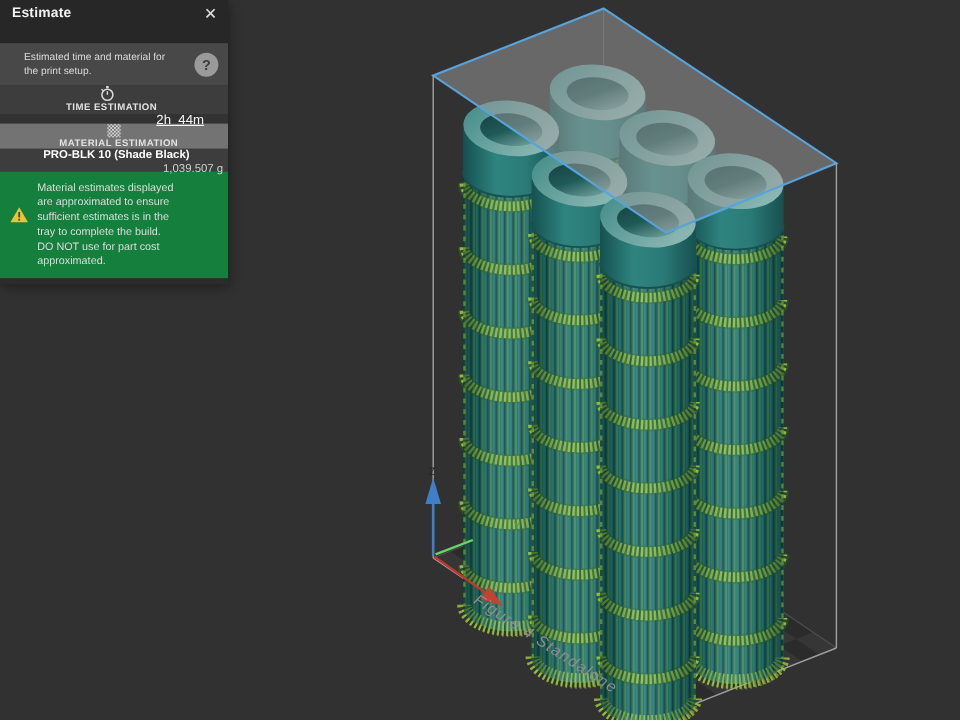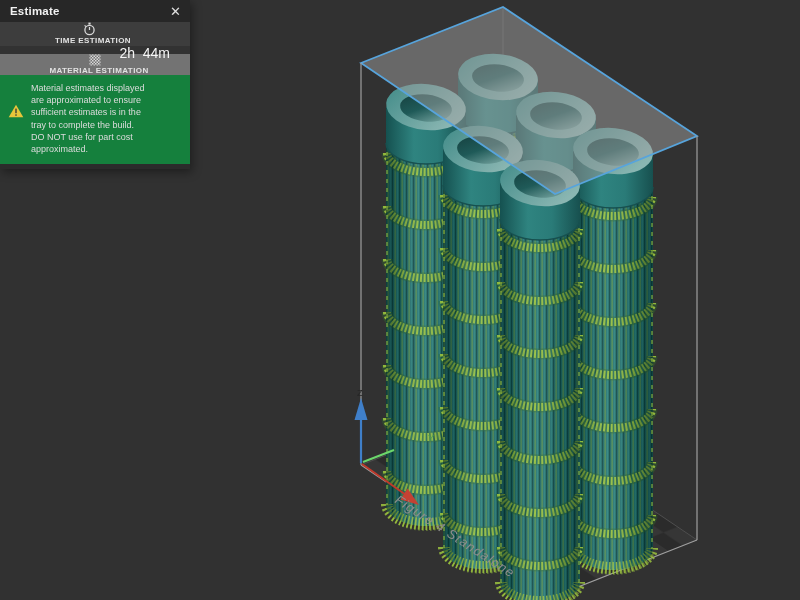--- a/index.html
+++ b/index.html
@@ -4,32 +4,32 @@
 <style>
   html,body{margin:0;padding:0;background:#202020;}
   .stage{position:relative;width:800px;height:600px;overflow:hidden;background:#313131;
          font-family:"Liberation Sans",sans-serif;}
   .stage svg text{font-family:"Liberation Sans",sans-serif;}
 
   
   .panel{position:absolute;left:0;top:0;width:190px;z-index:5;color:#ddd;
          box-shadow:2px 3px 9px rgba(0,0,0,.4);}
   .p-header{height:22px;background:#272727;display:flex;align-items:center;
-            justify-content:space-between;padding:0 9px 0 10px;}
+            justify-content:space-between;padding:0 9px 14px 10px;}
   .p-title{font-size:11.5px;font-weight:bold;color:#f2f2f2;letter-spacing:.2px;}
   .p-close{color:#e0e0e0;font-size:13px;line-height:13px;cursor:pointer;}
   .p-desc{background:#484848;padding:6px 8px 6px 20px;display:flex;align-items:center;gap:5px;}
   .desc-text{font-size:8.5px;line-height:11.5px;color:#dcdcdc;flex:1;}
   .help{flex:0 0 auto;width:20px;height:20px;border-radius:50%;background:#9a9a9a;color:#3a3a3a;
         font-weight:bold;font-size:12px;display:flex;align-items:center;justify-content:center;cursor:pointer;}
   .p-row{display:flex;align-items:center;flex-direction:column;}
   .time-row{background:#3d3d3d;height:24px;padding:0 20px 0 8px;}
   .row-icon{flex:0 0 auto;}
   .row-label{font-size:8px;font-weight:bold;letter-spacing:.4px;color:#e2e2e2;margin-left:8px;}
-  .time-value{margin-left:auto;font-size:14px;color:#f5f5f5;white-space:pre;}
+  .time-value{margin-left:auto;font-size:11px;color:#f5f5f5;white-space:pre;text-decoration:underline;}
   .p-gap{height:8px;background:#323232;}
   .mat-row{background:#737373;height:21px;padding:0 8px;}
   .problk-row{background:#3d3d3d;height:19px;padding:0 4px 0 8px;}
   .mat-name{font-size:9.5px;font-weight:bold;color:#ffffff;}
   .mat-value{margin-left:auto;font-size:9.5px;color:#cfcfcf;}
   .p-warning{background:#15803d;padding:7px 6px 9px 8px;display:flex;gap:7px;}
   .warn-icon{flex:0 0 auto;margin-top:22px;}
   .warn-text{font-size:9px;line-height:12.2px;color:#dcdcdc;}
   .p-footer{height:5px;background:#2b2b2b;}
 
@@ -259,20 +259,27 @@
 
     <text transform="translate(394,502) rotate(33)" font-size="13" font-style="italic" fill="#8d8d8d" letter-spacing="1.2">Figure 4 Standalone</text>
   </svg>
 
   <div class="panel">
     <div class="p-header">
       <span class="p-title">Estimate</span>
       <span class="p-close">✕</span>
     </div>
 
+    <div class="p-desc">
+      <div class="desc-text">
+        <div>Estimated time and material for</div>
+        <div>the print setup.</div>
+      </div>
+      <div class="help">?</div>
+    </div>
 
     <div class="p-row time-row">
       <svg class="row-icon" width="13" height="14" viewBox="0 0 13 14">
         <circle cx="6.5" cy="8" r="4.6" fill="none" stroke="#d9d9d9" stroke-width="1.3"></circle>
         <rect x="5.4" y="0.6" width="2.2" height="2" fill="#d9d9d9"></rect>
         <line x1="1.6" y1="3.4" x2="3" y2="4.6" stroke="#d9d9d9" stroke-width="1.2"></line>
         <line x1="6.5" y1="8" x2="6.5" y2="5" stroke="#d9d9d9" stroke-width="1.2"></line>
       </svg>
       <span class="row-label">TIME ESTIMATION</span>
       <span class="time-value">2h  44m</span>
@@ -286,20 +293,24 @@
           <pattern id="dith" width="3" height="3" patternUnits="userSpaceOnUse">
             <rect width="1.5" height="1.5" fill="#d9d9d9"></rect>
             <rect x="1.5" y="1.5" width="1.5" height="1.5" fill="#d9d9d9"></rect>
           </pattern>
         </defs>
         <rect x="0.5" y="0.5" width="11" height="11" fill="url(#dith)"></rect>
       </svg>
       <span class="row-label">MATERIAL ESTIMATION</span>
     </div>
 
+    <div class="p-row problk-row">
+      <span class="mat-name">PRO-BLK 10 (Shade Black)</span>
+      <span class="mat-value">1,039.507 g</span>
+    </div>
 
     <div class="p-warning">
       <svg class="warn-icon" width="16" height="14" viewBox="0 0 16 14">
         <polygon points="8,0.8 15.3,13.2 0.7,13.2" fill="#e7c53a"></polygon>
         <rect x="7.25" y="4.6" width="1.5" height="4.6" fill="#474737"></rect>
         <rect x="7.25" y="10.3" width="1.5" height="1.5" fill="#474737"></rect>
       </svg>
       <div class="warn-text">
         <div>Material estimates displayed</div>
         <div>are approximated to ensure</div>

